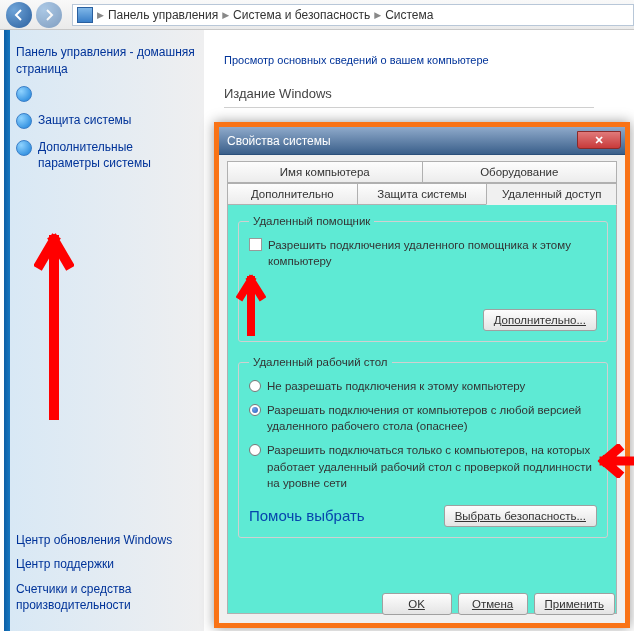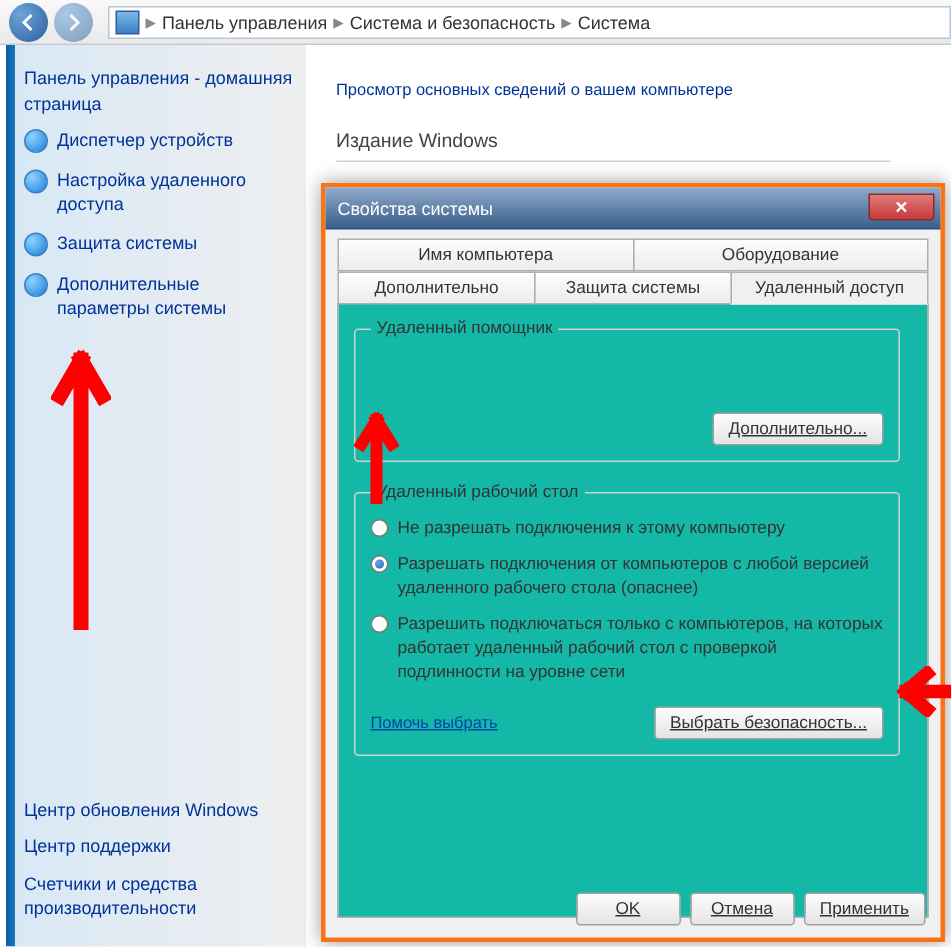--- a/index.html
+++ b/index.html
@@ -20,43 +20,43 @@
   .sidebar-bottom { position: absolute; bottom: 10px; left: 12px; right: 8px; font-size: 12px; color: #003399; }
   .sidebar-bottom .blink { margin-bottom: 8px; cursor:pointer; line-height:1.35;}
 
   
   .main { position: absolute; left: 210px; top: 30px; right: 0; bottom: 0; background: #fff; padding: 24px 10px 10px 14px; }
   .main-title { font-size: 11px; color: #003399; margin-bottom: 20px; }
   .edition { font-size: 13px; color: #444; margin-bottom: 6px; }
   .edition-hr { border:0; border-top:1px solid #d0d0d0; margin-left:0; margin-right:30px;}
 
   
-  .dialog { position: absolute; left: 214px; top: 122px; width: 416px; height: 506px; background: #f0f0f0; border: 3px solid #f97316; box-shadow: 0 0 12px rgba(0,0,0,.4); }
+  .dialog { position: absolute; left: 214px; top: 122px; width: 416px; height: 506px; background: #f0f0f0; border: 5px solid #f97316; box-shadow: 0 0 12px rgba(0,0,0,.4); }
   .titlebar { height: 28px; background: linear-gradient(#8faacb,#3a5f8a); border-bottom: 1px solid #2a4f7a; display: flex; align-items: center; padding: 0 4px 0 8px; color: #fff; font-size: 12px; }
   .titlebar .spacer { flex:1; }
   .closebtn { width: 44px; height: 18px; background: linear-gradient(#e07a7a,#c83a3a); border:1px solid #8a2a2a; border-radius: 0 0 3px 3px; margin-top:-1px; display:flex; align-items:center; justify-content:center; color:#fff; font-weight:bold; font-size:11px;}
 
   .tabarea { padding: 6px 8px 0 8px; }
   .tabrow { display: flex; }
   .tab { flex:1; height: 22px; font-size: 11.5px; background: linear-gradient(#fdfdfd,#ececec); border:1px solid #b0b0b0; display:flex; align-items:center; justify-content:center; color:#333; margin-left:-1px; cursor:pointer;}
   .tabrow .tab:first-child { margin-left:0; }
   .tab.active { background:#f0f0f0; border-bottom-color:#f0f0f0; font-weight:normal; position:relative; z-index:2;}
-  .tabcontent { border:1px solid #b0b0b0; margin-top:-1px; padding: 10px 18px 6px 10px; background:#14b8a6; height: 410px; position:relative;}
+  .tabcontent { border:1px solid #b0b0b0; margin-top:-1px; padding: 10px 8px 6px 10px; background:#5eead4; height: 410px; position:relative;}
 
   fieldset { border:1px solid #d0d0d0; border-radius:3px; padding: 10px 10px 10px 10px; margin-bottom: 14px; font-size:11.5px; color:#333;}
   legend { padding: 0 4px; font-size:11.5px; color:#333;}
   .chk { display:flex; align-items:flex-start; gap:6px; line-height:1.4;}
   .chkbox { width:13px; height:13px; border:1px solid #999; background:#fff; margin-top:1px; flex:none;}
   .rrow { display:flex; align-items:flex-start; gap:6px; margin-bottom:8px; line-height:1.4;}
   .radio { width:12px; height:12px; border:1px solid #777; border-radius:50%; background:#fff; flex:none; margin-top:2px; position:relative;}
   .radio.sel::after { content:""; position:absolute; left:2px; top:2px; width:6px; height:6px; border-radius:50%; background: radial-gradient(circle at 30% 30%, #6fa4e8, #2a5fbe);}
   .btn { height:22px; background:linear-gradient(#fdfdfd,#e4e4e4); border:1px solid #a0a0a0; border-radius:3px; font-size:11.5px; padding: 0 10px; cursor:pointer; color:#333;text-decoration:underline;}
   .advrow { display:flex; justify-content:flex-end; margin-top:40px;}
   .helprow { display:flex; justify-content:space-between; align-items:center; margin-top:14px; }
-  .link { color:#0645ad; text-decoration:underline; cursor:pointer; font-size:11px;}
+  .link { color:#0645ad; cursor:pointer; font-size:15px;}
   .desc { font-size:11.5px; margin-bottom:10px; line-height:1.4;}
 
   .dlg-buttons { position:absolute; right:10px; bottom:8px; display:flex; gap:6px;margin-top:27px;}
 
   
   .arrow { position:absolute; pointer-events:none; }
   .arrow svg { display:block; }
 </style>
 </head>
 <body>
@@ -80,25 +80,20 @@
     <span>Система и безопасность</span>
     <span class="crumb-sep">▶</span>
     <span>Система</span>
   </div>
 </div>
 
 <div class="sidebar">
   <div class="sidebar-home">Панель управления - домашняя страница</div>
   <div class="task">
     <span class="ticon"></span>
-    <span>Диспетчер устройств</span>
-  </div>
-  <div class="task">
-    <span class="ticon"></span>
-    <span>Настройка удаленного доступа</span>
   </div>
   <div class="task">
     <span class="ticon"></span>
     <span>Защита системы</span>
   </div>
   <div class="task">
     <span class="ticon"></span>
     <span>Дополнительные параметры системы</span>
   </div>
 
@@ -130,20 +125,24 @@
     </div>
     <div class="tabrow">
       <div class="tab">Дополнительно</div>
       <div class="tab">Защита системы</div>
       <div class="tab active">Удаленный доступ</div>
     </div>
     <div class="tabcontent">
 
       <fieldset>
         <legend>Удаленный помощник</legend>
+        <label class="chk">
+          <span class="chkbox"></span>
+          <span>Разрешить подключения удаленного помощника к этому компьютеру</span>
+        </label>
         <div class="advrow">
           <button class="btn">Дополнительно...</button>
         </div>
       </fieldset>
 
       <fieldset>
         <legend>Удаленный рабочий стол</legend>
         <label class="rrow">
           <span class="radio"></span>
           <span>Не разрешать подключения к этому компьютеру</span>

